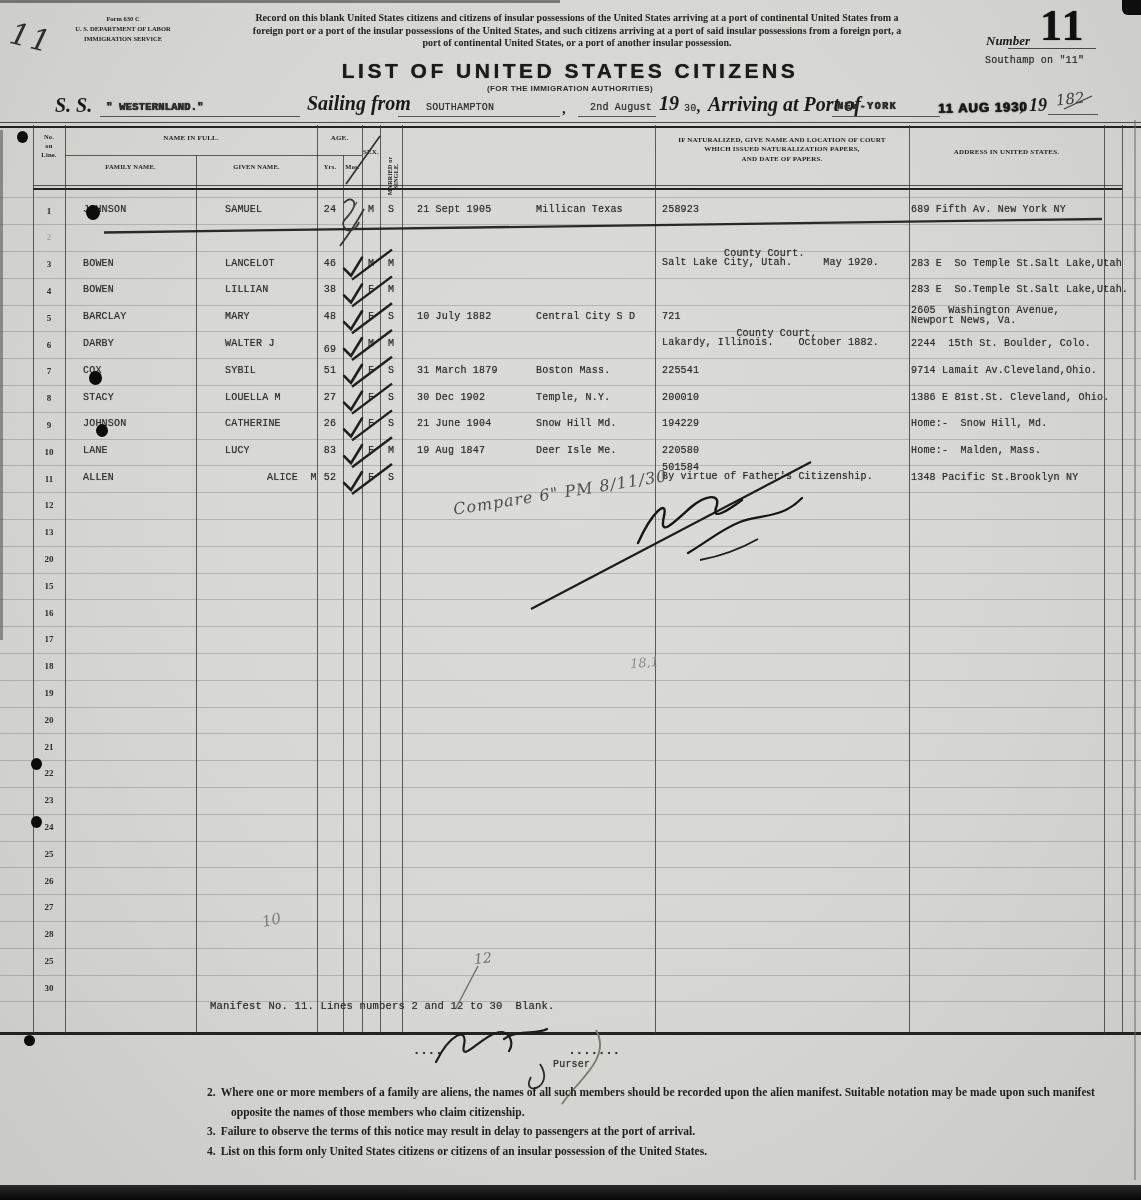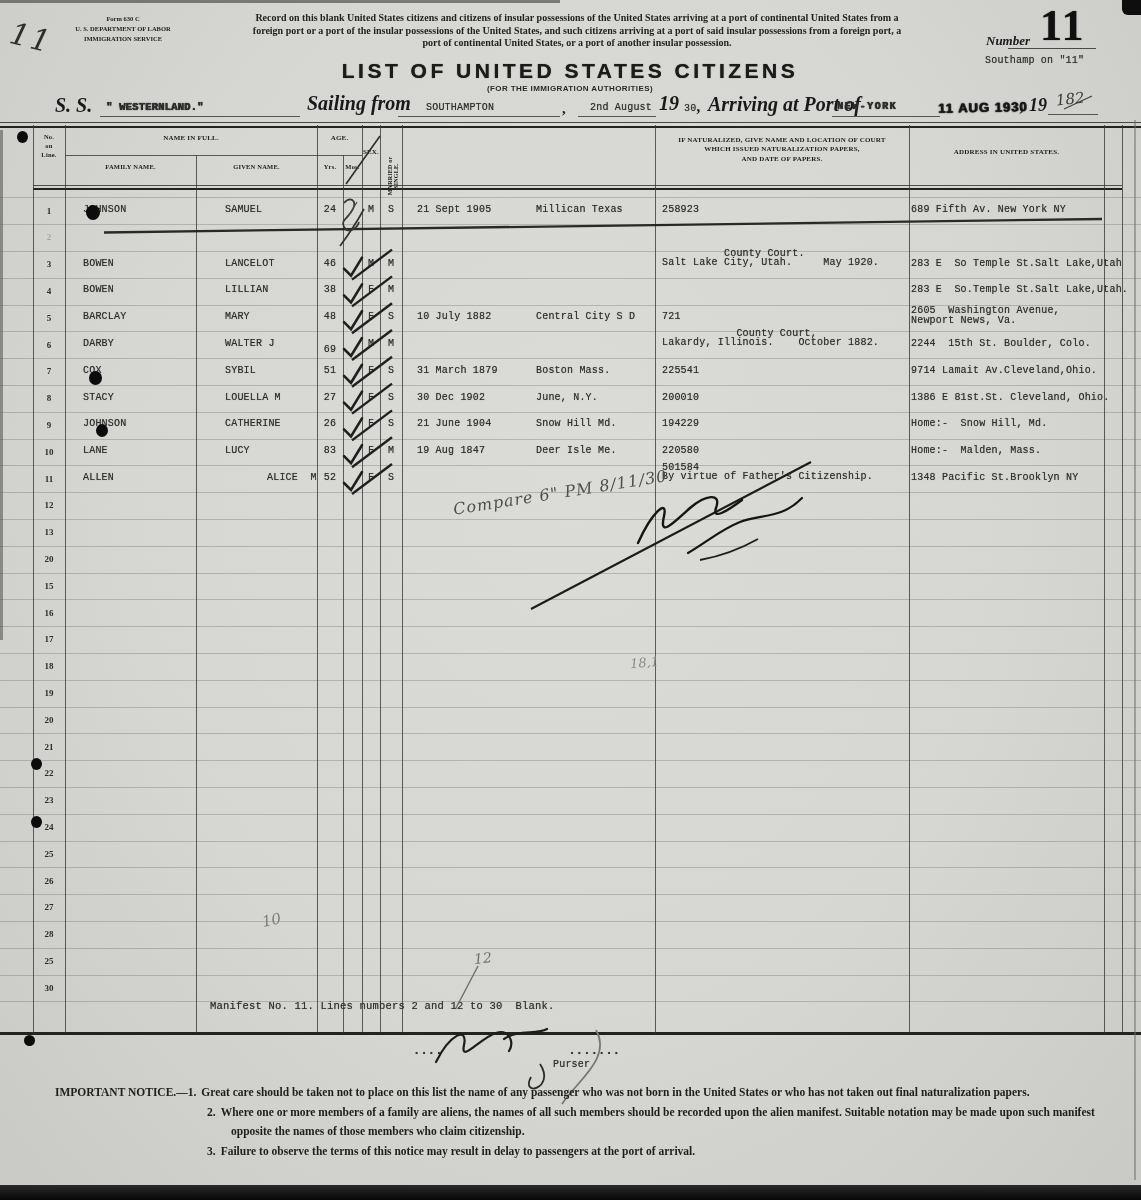--- a/index.html
+++ b/index.html
@@ -201,21 +201,21 @@
       <div class="abs typed" style="left: 536px; top: 364.8px;">Boston Mass.</div>
       <div class="abs typed" style="left: 662px; top: 364.8px;">225541</div>
       <div class="abs typed" style="left: 911px; top: 364.8px;">9714 Lamait Av.Cleveland,Ohio.</div>
       <div class="abs num" style="left: 33px; top: 393.1px;">8</div>
       <div class="abs typed" style="left: 83px; top: 391.6px;">STACY</div>
       <div class="abs typed" style="left: 225px; top: 391.6px;">LOUELLA M</div>
       <div class="abs typed" style="left: 317px; top: 391.6px; width: 26px; text-align: center;">27</div>
       <div class="abs typed" style="left: 362px; top: 391.6px; width: 18px; text-align: center;">F</div>
       <div class="abs typed" style="left: 380px; top: 391.6px; width: 22px; text-align: center;">S</div>
       <div class="abs typed" style="left: 417px; top: 391.6px;">30 Dec 1902</div>
-      <div class="abs typed" style="left: 536px; top: 391.6px;">June, N.Y.</div>
+      <div class="abs typed" style="left: 536px; top: 391.6px;">Temple, N.Y.</div>
       <div class="abs typed" style="left: 662px; top: 391.6px;">200010</div>
       <div class="abs typed" style="left: 911px; top: 391.6px;">1386 E 81st.St. Cleveland, Ohio.</div>
       <div class="abs num" style="left: 33px; top: 419.9px;">9</div>
       <div class="abs typed" style="left: 83px; top: 418.4px;">JOHNSON</div>
       <div class="abs typed" style="left: 225px; top: 418.4px;">CATHERINE</div>
       <div class="abs typed" style="left: 317px; top: 418.4px; width: 26px; text-align: center;">26</div>
       <div class="abs typed" style="left: 362px; top: 418.4px; width: 18px; text-align: center;">F</div>
       <div class="abs typed" style="left: 380px; top: 418.4px; width: 22px; text-align: center;">S</div>
       <div class="abs typed" style="left: 417px; top: 418.4px;">21 June 1904</div>
       <div class="abs typed" style="left: 536px; top: 418.4px;">Snow Hill Md.</div>
@@ -313,24 +313,24 @@
   <div class="dot" style="left:31px;top:816px;width:11px;height:12px;"></div>
   <div class="dot" style="left:24px;top:1035px;width:11px;height:11px;"></div>
 
   <div class="abs" style="left:0;top:0;width:560px;height:2.5px;background:#3a3a38;opacity:.6;"></div>
   <div class="abs" style="left:1122px;top:0;width:19px;height:15px;background:#0e0e0e;border-radius:0 0 0 6px;"></div>
   <div class="abs" style="left:0;top:130px;width:2.5px;height:510px;background:#4c4c48;opacity:.55;"></div>
   <div class="abs" style="left:1134px;top:120px;width:2px;height:1060px;background:#6a6a66;opacity:.5;"></div>
   <div class="abs" style="left:0;top:1185px;width:1141px;height:15px;background:linear-gradient(#2a2a2e,#070707);"></div>
 
   <div class="abs notice" style="left:55px;top:1083px;width:1052px;">
-    <div class="notice-item first">
-      <span class="notice-prefix">IMPORTANT NOTICE.—1.</span><span>Great care should be taken not to place on this list the name of any passenger who was not born in the United States or who has not taken out final naturalization papers.</span>
-    </div>
     <div class="notice-item">
       <span class="notice-prefix">2.</span><span>Where one or more members of a family are aliens, the names of all such members should be recorded upon the alien manifest.  Suitable notation may be made upon such manifest opposite the names of those members who claim citizenship.</span>
     </div>
     <div class="notice-item">
       <span class="notice-prefix">3.</span><span>Failure to observe the terms of this notice may result in delay to passengers at the port of arrival.</span>
     </div>
+    <div class="notice-item">
+      <span class="notice-prefix">4.</span><span>List on this form only United States citizens or citizens of an insular possession of the United States.</span>
+    </div>
   </div>
 
 </div>
 
 </body></html>

